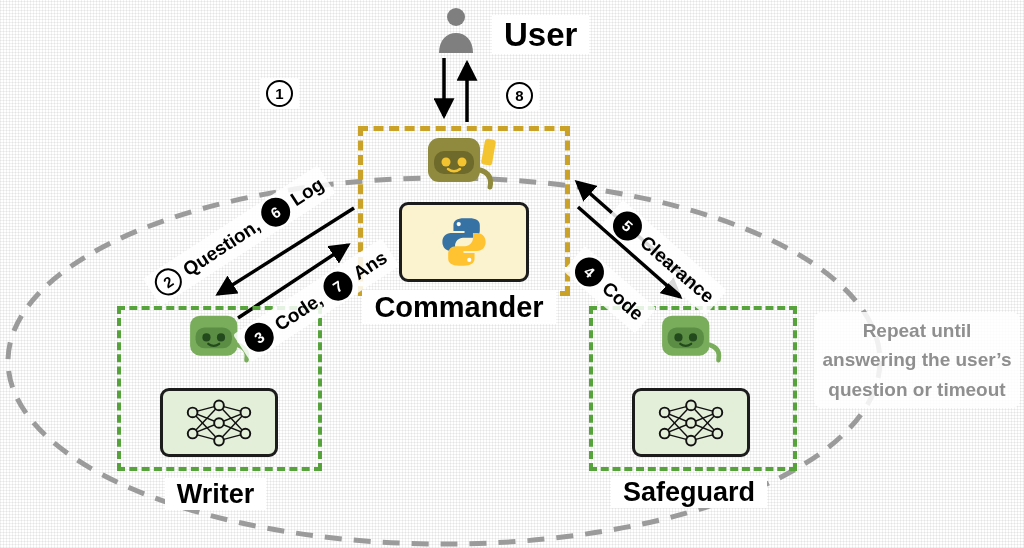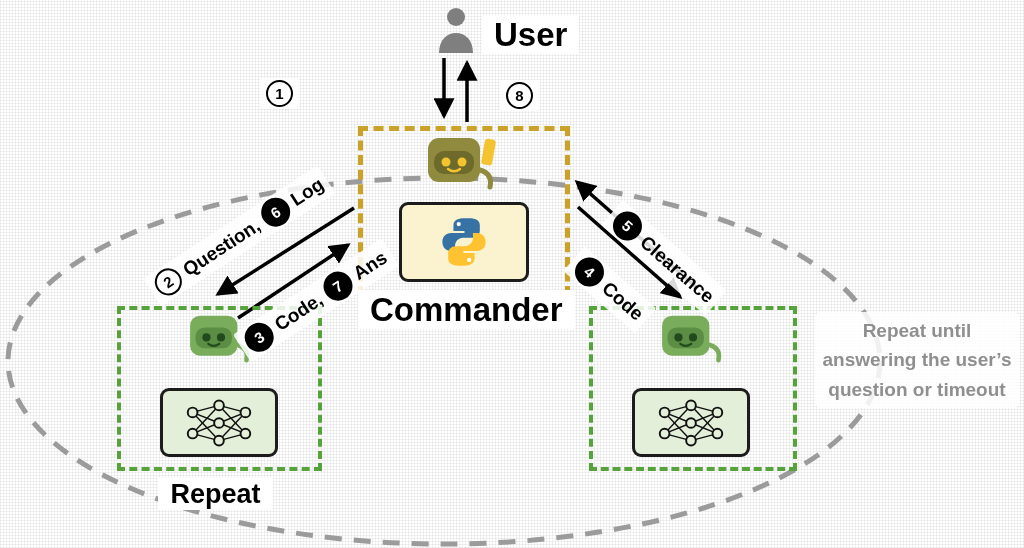--- a/index.html
+++ b/index.html
@@ -60,21 +60,21 @@
     <line x1="578" y1="207" x2="680" y2="297" stroke="#000" stroke-width="3.5" marker-end="url(#ah)"></line>
     <line x1="696" y1="287" x2="577" y2="182" stroke="#000" stroke-width="3.5" marker-end="url(#ah)"></line>
   </svg>
 
   <div class="icon" style="left:436px;top:6px;width:40px;height:50px;">
     <svg width="40" height="50" viewBox="0 0 40 48">
       <circle cx="20" cy="10" r="9" fill="#7F7F7F"></circle>
       <path d="M3 46 c0-13 7.5-20 17-20 s17 7 17 20 z" fill="#7F7F7F"></path>
     </svg>
   </div>
-  <div class="node-label" style="left:482px;top:16px;font-size:33px;">
+  <div class="node-label" style="left:492px;top:16px;font-size:33px;">
     <span>User</span>
   </div>
 
   <div class="edge-label" style="left:260px;top:78px;">
     <span class="circ outline">1</span>
   </div>
   <div class="edge-label" style="left:500px;top:80px;">
     <span class="circ outline">8</span>
   </div>
 
@@ -91,21 +91,21 @@
     </svg>
   </div>
   <div class="plate plate-python" style="left:399px;top:202px;width:124px;height:74px;">
     <svg width="58" height="58" viewBox="0 0 110 110">
       <path fill="#3672A4" d="M55 10c-13 0-20 5-20 13v11h21v4H30c-9 0-16 7-16 17 0 10 7 17 16 17h8V62c0-8 7-15 15-15h18c8 0 14-6 14-14V23c0-8-7-13-20-13z"></path>
       <circle cx="45" cy="21" r="4" fill="#fff"></circle>
       <path fill="#FFC331" d="M55 100c13 0 20-5 20-13V76H54v-4h26c9 0 16-7 16-17 0-10-7-17-16-17h-8v10c0 8-7 15-15 15H39c-8 0-14 6-14 14v10c0 8 7 13 20 13z"></path>
       <circle cx="65" cy="89" r="4" fill="#fff"></circle>
     </svg>
   </div>
-  <div class="node-label" style="left:358px;top:291px;width:202px;font-size:33px;">
+  <div class="node-label" style="left:358px;top:291px;width:202px;font-size:29px;">
     <span>Commander</span>
   </div>
 
   <div class="edge-label rot" style="left:152px;top:276px;transform:rotate(-33deg);">
     <span class="circ outline">2</span>
     <span>Question,</span>
     <span class="circ filled">6</span>
     <span>Log</span>
   </div>
   <div class="edge-label rot" style="left:242px;top:332px;transform:rotate(-33deg);">
@@ -156,21 +156,21 @@
           <circle cx="20" cy="40" r="5.5"></circle>
         <circle cx="50" cy="8" r="5.5"></circle>
           <circle cx="50" cy="28" r="5.5"></circle>
         <circle cx="50" cy="48" r="5.5"></circle>
           <circle cx="80" cy="16" r="5.5"></circle>
         <circle cx="80" cy="40" r="5.5"></circle>
       </g>
     </svg>
   </div>
   <div class="node-label" style="left:117px;top:479px;width:197px;font-size:27px;">
-    <span>Repeat</span>
+    <span>Writer</span>
   </div>
 
   <div class="box box-agent" style="left:589px;top:306px;width:200px;height:157px;"></div>
   <div class="icon robot-green" style="left:654px;top:312px;width:78px;height:60px;">
     <svg width="78" height="60" viewBox="0 0 84 66">
       <path class="rarm" d="M60 36 q13 4 10 17" fill="none" stroke-width="5" stroke-linecap="round"></path>
       <rect class="rbody" x="8" y="4" width="52" height="44" rx="11"></rect>
       <rect class="rface" x="14" y="17" width="40" height="23" rx="10"></rect>
       <circle class="reye" cx="26" cy="28" r="4.5"></circle>
       <circle class="reye" cx="42" cy="28" r="4.5"></circle>
@@ -197,16 +197,19 @@
         <circle cx="20" cy="16" r="5.5"></circle>
           <circle cx="20" cy="40" r="5.5"></circle>
         <circle cx="50" cy="8" r="5.5"></circle>
           <circle cx="50" cy="28" r="5.5"></circle>
         <circle cx="50" cy="48" r="5.5"></circle>
           <circle cx="80" cy="16" r="5.5"></circle>
         <circle cx="80" cy="40" r="5.5"></circle>
       </g>
     </svg>
   </div>
+  <div class="node-label" style="left:589px;top:477px;width:200px;font-size:27px;">
+    <span>Safeguard</span>
+  </div>
 
   <div class="loop-note">Repeat until answering the user’s question or timeout</div>
 
 </div>
 
 </body></html>

